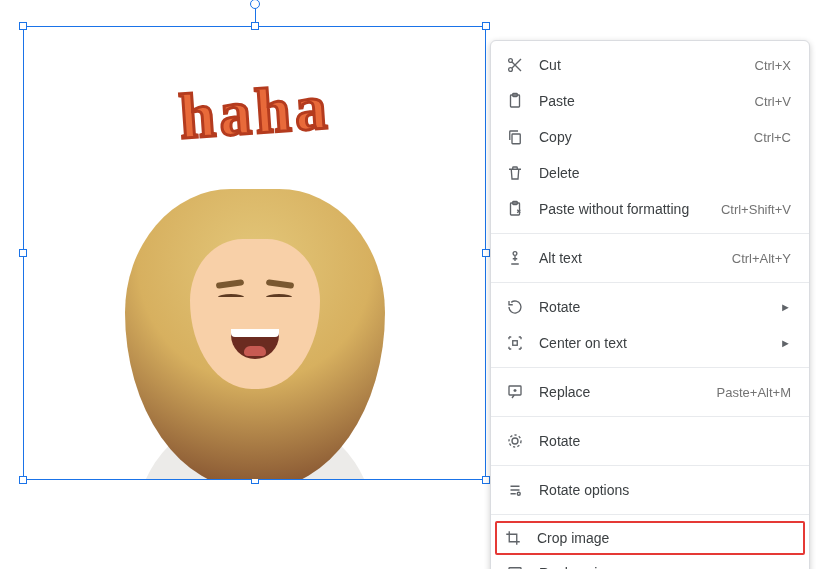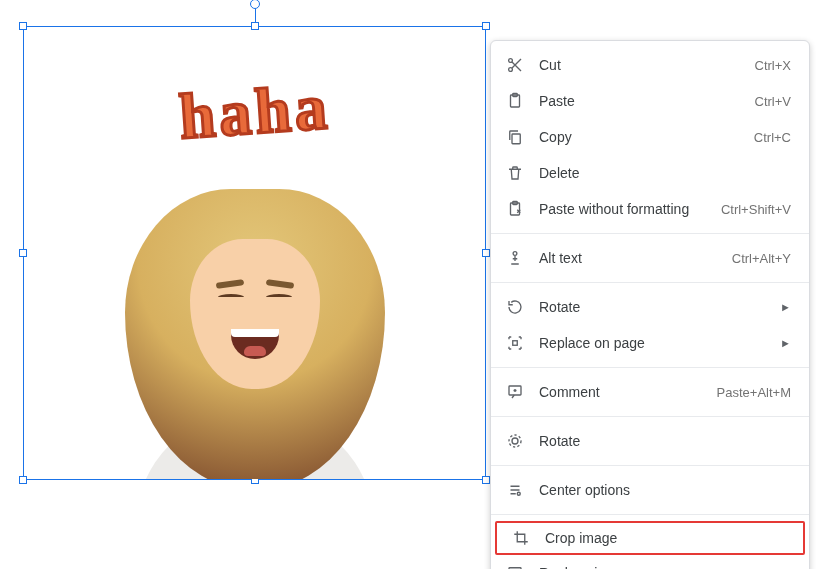--- a/index.html
+++ b/index.html
@@ -246,34 +246,34 @@
       <span class="label">Rotate</span>
       <span class="submenu">►</span>
     </div>
     <div class="menu-item">
       <span class="icon">
         <svg viewBox="0 0 24 24" fill="none" stroke="currentColor" stroke-width="1.8">
             <path d="M4 4h3M4 4v3M20 4h-3M20 4v3M4 20h3M4 20v-3M20 20h-3M20 20v-3"></path>
             <rect x="9" y="9" width="6" height="6"></rect>
           </svg>
       </span>
-      <span class="label">Replace on page</span>
+      <span class="label">Center on text</span>
       <span class="submenu">►</span>
     </div>
 
     <div class="divider"></div>
 
     <div class="menu-item">
       <span class="icon">
         <svg viewBox="0 0 24 24" fill="none" stroke="currentColor" stroke-width="1.8">
             <rect x="4" y="4" width="16" height="12" rx="1"></rect>
             <path d="M8 20l3-4M12 8v4M10 10h4"></path>
           </svg>
       </span>
-      <span class="label">Comment</span>
+      <span class="label">Replace</span>
       <span class="shortcut">Paste+Alt+M</span>
     </div>
 
     <div class="divider"></div>
 
     <div class="menu-item">
       <span class="icon">
         <svg viewBox="0 0 24 24" fill="none" stroke="currentColor" stroke-width="1.8">
             <circle cx="12" cy="12" r="4"></circle>
             <circle cx="12" cy="12" r="8" stroke-dasharray="3 3"></circle>
@@ -284,27 +284,27 @@
 
     <div class="divider"></div>
 
     <div class="menu-item">
       <span class="icon">
         <svg viewBox="0 0 24 24" fill="none" stroke="currentColor" stroke-width="1.8">
             <path d="M6 12h12M6 7h12M6 17h7"></path>
             <circle cx="17" cy="17" r="2"></circle>
           </svg>
       </span>
-      <span class="label">Center options</span>
+      <span class="label">Rotate options</span>
     </div>
 
     <div class="divider"></div>
 
     <div class="highlight">
-      <div class="inner menu-item" style="padding:0 14px;">
+      <div class="inner menu-item" style="padding:0 6px;">
         <span class="icon">
           <svg viewBox="0 0 24 24" fill="none" stroke="currentColor" stroke-width="1.8">
               <path d="M7 3v14h14M3 7h14v14"></path>
             </svg>
         </span>
         <span class="label">Crop image</span>
       </div>
     </div>
 
     <div class="menu-item">

